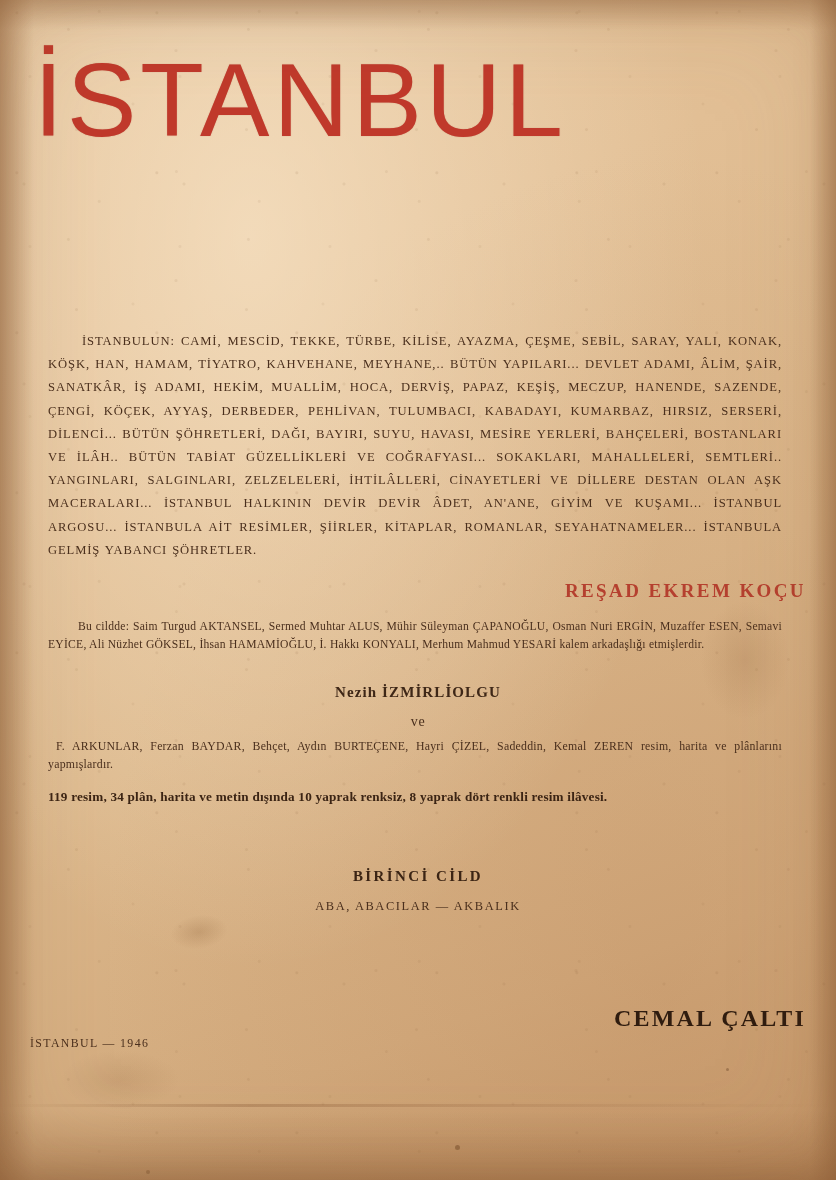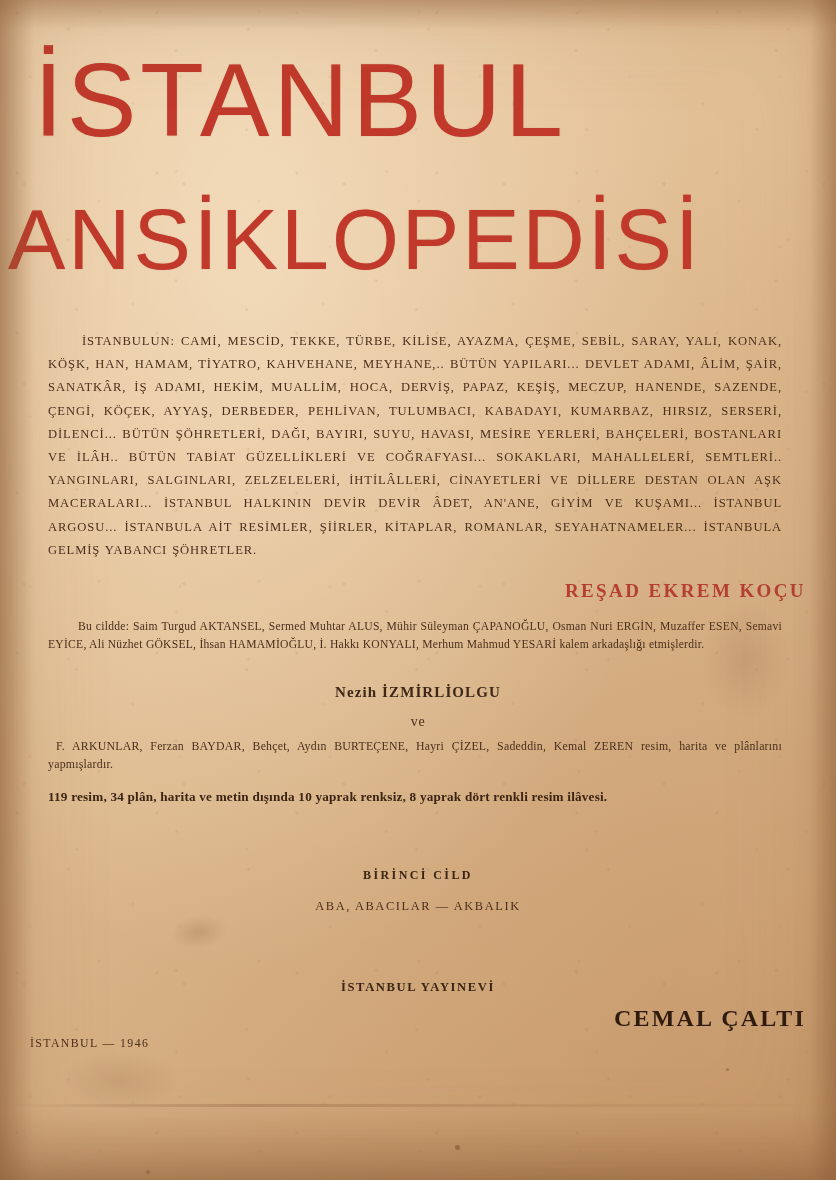--- a/index.html
+++ b/index.html
@@ -205,21 +205,21 @@
   }
 
   
   #volume {
     position: absolute;
     left: 0;
     top: 868px;
     width: 776px;
     text-align: center;
     color: #3b2414;
-    font-size: 12px;
+    font-size: 15px;
     font-weight: 700;
     letter-spacing: 2.4px;
   }
   #volume-range {
     position: absolute;
     left: 0;
     top: 899px;
     width: 776px;
     text-align: center;
     color: #4a2f1d;
@@ -304,41 +304,39 @@
 <body>
 
 <div id="page">
 
   <div id="grain"></div>
 
   <div id="content">
 
     <div class="masthead" id="title-line1">İSTANBUL</div>
 
-    <div class="masthead" id="title-line2">ANSİKLOPEDİSİ</div>
 
     <div id="blurb">İSTANBULUN: CAMİ, MESCİD, TEKKE, TÜRBE, KİLİSE, AYAZMA, ÇEŞME, SEBİL, SARAY, YALI, KONAK, KÖŞK, HAN, HAMAM, TİYATRO, KAHVEHANE, MEYHANE,.. BÜTÜN YAPILARI... DEVLET ADAMI, ÂLİM, ŞAİR, SANATKÂR, İŞ ADAMI, HEKİM, MUALLİM, HOCA, DERVİŞ, PAPAZ, KEŞİŞ, MECZUP, HANENDE, SAZENDE, ÇENGİ, KÖÇEK, AYYAŞ, DERBEDER, PEHLİVAN, TULUMBACI, KABADAYI, KUMARBAZ, HIRSIZ, SERSERİ, DİLENCİ... BÜTÜN ŞÖHRETLERİ, DAĞI, BAYIRI, SUYU, HAVASI, MESİRE YERLERİ, BAHÇELERİ, BOSTANLARI VE İLÂH.. BÜTÜN TABİAT GÜZELLİKLERİ VE COĞRAFYASI... SOKAKLARI, MAHALLELERİ, SEMTLERİ.. YANGINLARI, SALGINLARI, ZELZELELERİ, İHTİLÂLLERİ, CİNAYETLERİ VE DİLLERE DESTAN OLAN AŞK MACERALARI... İSTANBUL HALKININ DEVİR DEVİR ÂDET, AN'ANE, GİYİM VE KUŞAMI... İSTANBUL ARGOSU... İSTANBULA AİT RESİMLER, ŞİİRLER, KİTAPLAR, ROMANLAR, SEYAHATNAMELER... İSTANBULA GELMİŞ YABANCI ŞÖHRETLER.</div>
 
     <div id="author">REŞAD EKREM KOÇU</div>
 
     <div id="contributors">Bu cildde: Saim Turgud AKTANSEL, Sermed Muhtar ALUS, Mühir Süleyman ÇAPANOĞLU, Osman Nuri ERGİN, Muzaffer ESEN, Semavi EYİCE, Ali Nüzhet GÖKSEL, İhsan HAMAMİOĞLU, İ. Hakkı KONYALI, Merhum Mahmud YESARİ kalem arkadaşlığı etmişlerdir.</div>
 
     <div id="editor">Nezih İZMİRLİOLGU</div>
 
     <div id="editor-ve">ve</div>
 
     <div id="illustrators">F. ARKUNLAR, Ferzan BAYDAR, Behçet, Aydın BURTEÇENE, Hayri ÇİZEL, Sadeddin, Kemal ZEREN resim, harita ve plânlarını yapmışlardır.</div>
 
     <div id="stats">119 resim, 34 plân, harita ve metin dışında 10 yaprak renksiz, 8 yaprak dört renkli resim ilâvesi.</div>
 
     <div id="volume">BİRİNCİ CİLD</div>
 
     <div id="volume-range">ABA, ABACILAR — AKBALIK</div>
 
-    <div id="publisher">İSTANBUL YAYINEVİ</div>
 
     <div id="publisher-name">CEMAL ÇALTI</div>
 
     <div id="place-year">İSTANBUL — 1946</div>
 
   </div>
 
 
   <div class="blemish" id="stain-1"></div>
   <div class="blemish" id="stain-2"></div>

